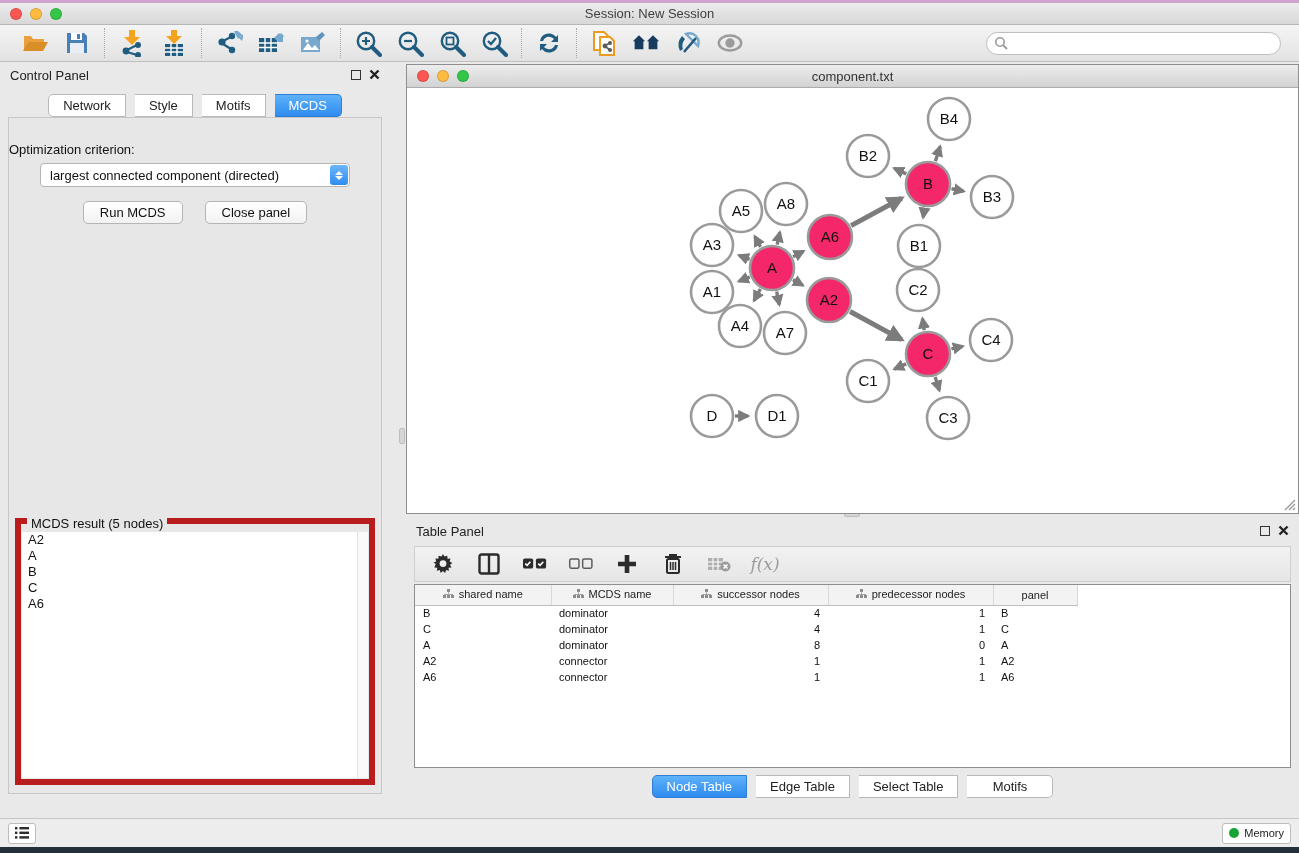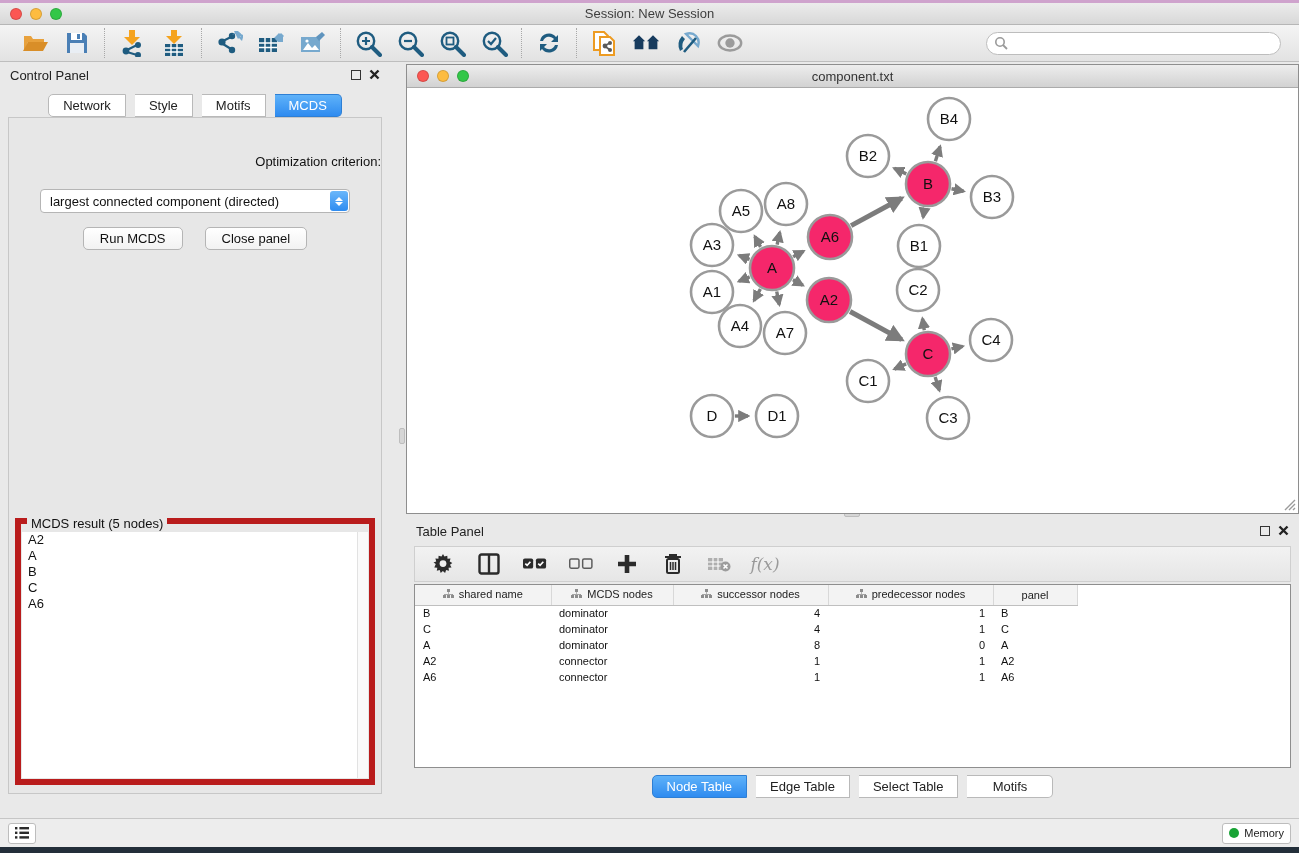--- a/index.html
+++ b/index.html
@@ -40,22 +40,22 @@
   .float-btn { width:10px; height:10px; border:1.5px solid #333; display:inline-block; }
   .cp-tabs { display:flex; justify-content:center; margin-top:6px; }
   .seg { display:flex;gap:9px; }
   .seg .tab { font-size:13px; color:#222; background:#FFF; border:1px solid #B9B9B9;
     border-left:none; padding:3px 14px; min-width:58px; text-align:center; }
   .seg .tab:first-child { border-left:1px solid #B9B9B9; border-radius:5px 0 0 5px; }
   .seg .tab:last-child { border-radius:0 5px 5px 0; }
   .seg .tab.active { background:linear-gradient(#5FB2F9,#2E8BF0); color:#FFF; border-color:#2E7FD4; }
   .cp-body { position:absolute; left:8px; right:8px; top:55px; bottom:12px;
     border:1px solid #C7C7C7; background:#E7E7E7; }
-  .opt-label { text-align:right; margin-top:36px; font-size:13px; color:#111; }
-  .combo { margin:20px auto 0; width:310px; height:24px; background:#FFF; border:1px solid #B5B5B5;
+  .opt-label { text-align:left; margin-top:24px; font-size:13px; color:#111; }
+  .combo { margin:6px auto 0; width:310px; height:24px; background:#FFF; border:1px solid #B5B5B5;
     border-radius:4px; display:flex; align-items:center; position:relative; }
   .combo-text { font-size:13px; color:#111; padding-left:9px; }
   .combo-step { position:absolute; right:1px; top:1px; width:18px; height:20px; border-radius:3px;
     background:linear-gradient(#6AB7FA,#2F8CF0); display:flex; flex-direction:column;
     align-items:center; justify-content:center; gap:1px; }
   .combo-step .up, .combo-step .dn { width:0; height:0; border-left:4px solid transparent; border-right:4px solid transparent; }
   .combo-step .up { border-bottom:4px solid #FFF; }
   .combo-step .dn { border-top:4px solid #FFF; }
   .btn-row { display:flex; justify-content:center; gap:22px; margin-top:14px; }
   .mac-btn { background:linear-gradient(#FFFFFF,#F2F2F2); border:1px solid #B5B5B5; border-radius:5px;
@@ -549,21 +549,21 @@
               <th><span class="hlabel">
                   <svg width="11" height="10" viewBox="0 0 11 10" style="vertical-align:-1px">
                     <g fill="#8C8C8C">
                       <rect x="4" y="0" width="3" height="3"></rect>
                       <rect x="0" y="6" width="3" height="3"></rect>
                       <rect x="4" y="6" width="3" height="3"></rect>
                       <rect x="8" y="6" width="3" height="3"></rect>
                       <path d="M5.2 3 h0.6 v2 h-0.6Z M1.2 5 h8.6 v0.8 h-8.6Z M1.2 5 h0.6 v1.4 h-0.6Z M9.4 5 h0.6 v1.4 h-0.6Z"></path>
                     </g>
                   </svg>
-                  <span>MCDS nodes</span>
+                  <span>MCDS name</span>
                 </span></th>
               <th><span class="hlabel">
                   <svg width="11" height="10" viewBox="0 0 11 10" style="vertical-align:-1px">
                     <g fill="#8C8C8C">
                       <rect x="4" y="0" width="3" height="3"></rect>
                       <rect x="0" y="6" width="3" height="3"></rect>
                       <rect x="4" y="6" width="3" height="3"></rect>
                       <rect x="8" y="6" width="3" height="3"></rect>
                       <path d="M5.2 3 h0.6 v2 h-0.6Z M1.2 5 h8.6 v0.8 h-8.6Z M1.2 5 h0.6 v1.4 h-0.6Z M9.4 5 h0.6 v1.4 h-0.6Z"></path>
                     </g>

